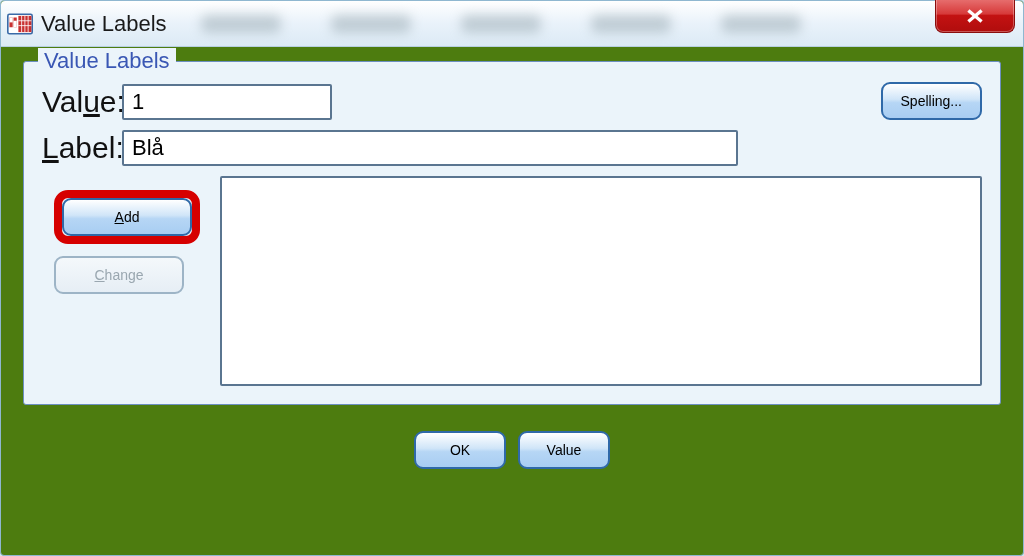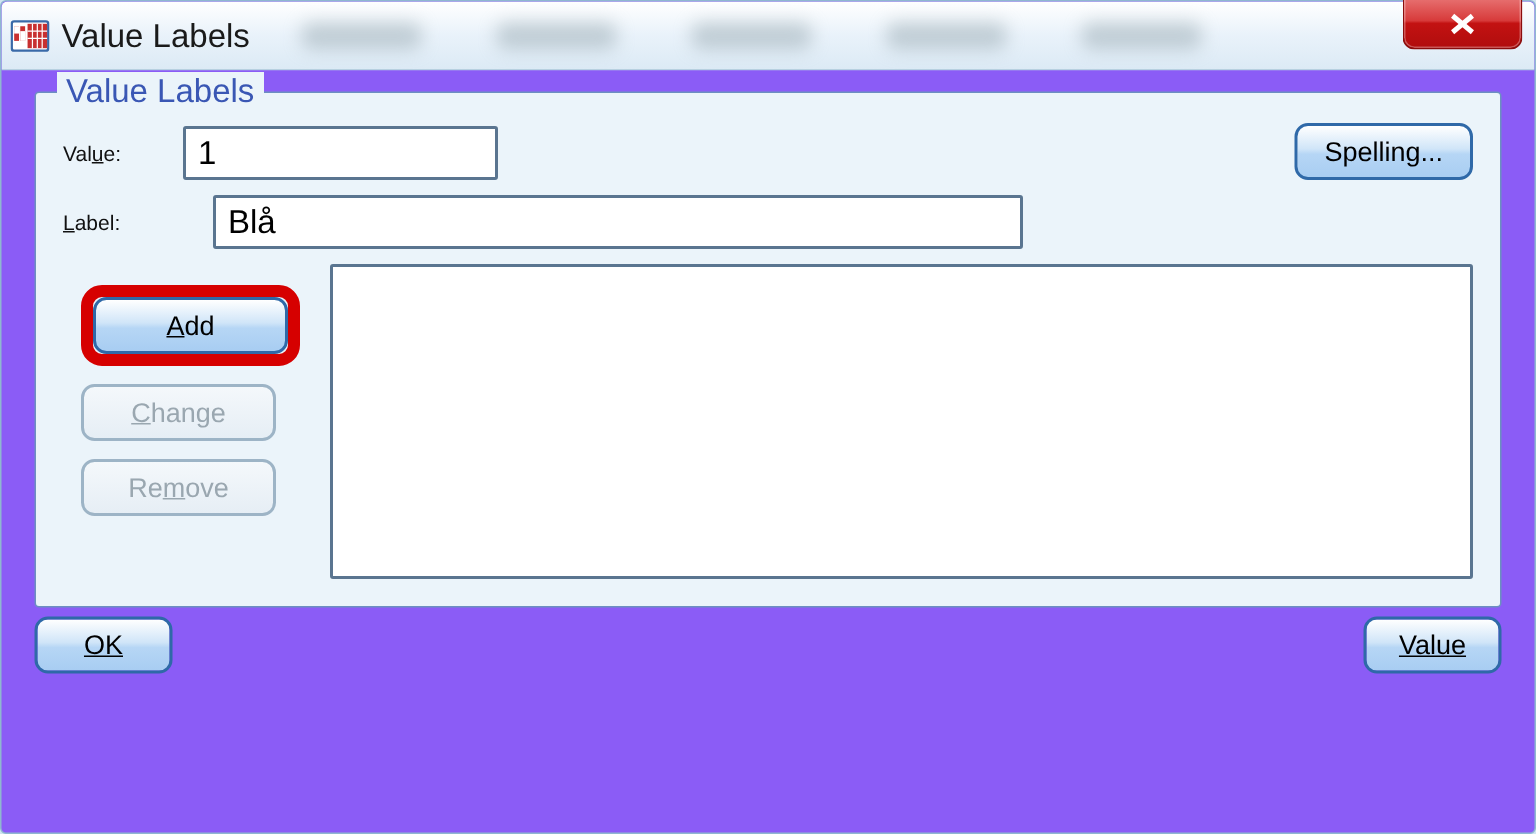--- a/index.html
+++ b/index.html
@@ -7,21 +7,21 @@
     margin: 0; padding: 0;
     width: 1024px; height: 556px;
     font-family: Tahoma, Arial, sans-serif;
     background: #d0e5f0;
     overflow: hidden;
   }
 
   .window {
     width: 1024px; height: 556px;
     border: 1px solid #8fb7d0;
-    background: #8b5cf6;
+    background: #4d7c0f;
     border-radius: 4px;
     position: relative;
   }
 
   .titlebar {
     height: 46px;
     background: linear-gradient(to bottom, #ffffff 0%, #e9f2fa 50%, #dceaf5 100%);
     border-bottom: 1px solid #b7d0e0;
     display: flex;
     align-items: center;
@@ -97,48 +97,48 @@
     color: #3a57b4;
     font-size: 22px;
   }
 
   .form-row {
     display: flex;
     align-items: center;
     margin: 8px 0 10px 0;
   }
   .form-label {
-    font-size: 14px;
+    font-size: 30px;
     color: #111;
     width: 80px;
   }
   .form-label .mn { text-decoration: underline; }
 
   .text-input {
     height: 36px;
     font-size: 22px;
     padding: 2px 8px;
     border: 2px solid #5a7590;
     background: #fff;
     border-radius: 2px;
     outline: none;
   }
   .value-input { width: 210px; }
-  .label-input { width: 540px; margin-left: 20px; }
+  .label-input { width: 616px; }
 
   .right-controls {
     position: absolute;
     top: 20px; right: 18px;
   }
 
   .spss-btn {
     display: inline-flex;
     align-items: center;
     justify-content: center;
-    font-size: 18px;
+    font-size: 14px;
     color: #000;
     height: 38px;
     padding: 0 18px;
     border: 2px solid #2f69a8;
     border-radius: 9px;
     background: linear-gradient(to bottom, #ffffff 0%, #d0e5f8 45%, #b6d6f5 55%, #a8cdf2 100%);
     cursor: pointer;
   }
   .spss-btn .mn { text-decoration: underline; }
 
@@ -176,24 +176,23 @@
   .listbox {
     flex: 1;
     height: 210px;
     border: 2px solid #5a7590;
     background: #fff;
     border-radius: 2px;
   }
 
   .footer-buttons {
     display: flex;
-    justify-content: space-between;
+    justify-content: center;
     gap: 12px;
-    margin-top: 6px;
-    text-decoration: underline;
+    margin-top: 26px;
   }
   .footer-buttons .spss-btn {
     min-width: 92px;
     height: 38px;
   }
 </style>
 </head>
 <body>
 
 <div class="window">
@@ -256,25 +255,20 @@
           <span class="add-highlight">
             <button class="spss-btn">
                 <span class="mn">A</span>
                 <span>dd</span>
               </button>
           </span>
           <button class="spss-btn disabled">
               <span class="mn">C</span>
               <span>hange</span>
             </button>
-          <button class="spss-btn disabled">
-              <span>Re</span>
-              <span class="mn">m</span>
-              <span>ove</span>
-            </button>
         </div>
         <div class="listbox"></div>
       </div>
     </div>
 
     <div class="footer-buttons">
       <button class="spss-btn">OK</button>
       <button class="spss-btn">Value</button>
     </div>
 

